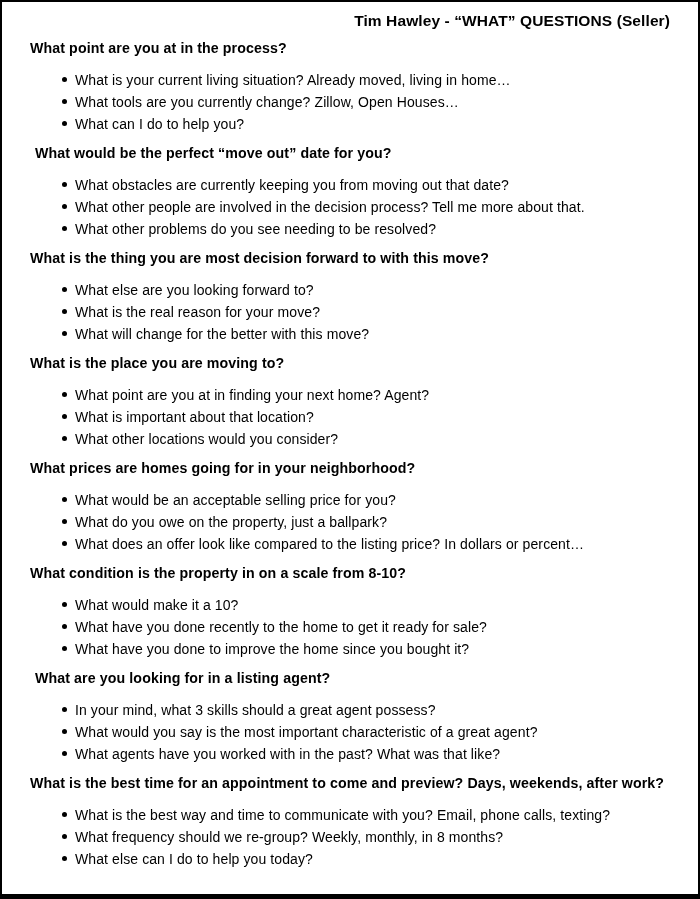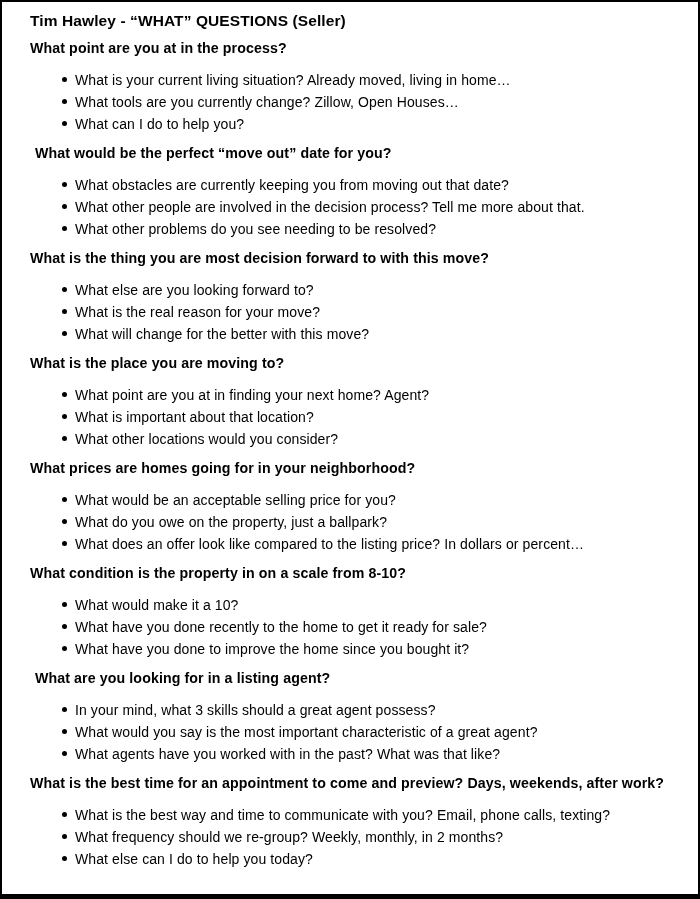--- a/index.html
+++ b/index.html
@@ -13,21 +13,21 @@
     overflow: hidden;
     font-family: "Liberation Sans", sans-serif;
     color: #000000;
     -webkit-font-smoothing: antialiased;
   }
   .page {
     padding: 8px 28px 0 28px;
   }
   .doc-title {
     margin: 0;
-    text-align: left;
+    text-align: right;
     font-size: 15.5px;
     font-weight: bold;
     line-height: 22px;
     letter-spacing: 0.1px;
   }
   .section-heading {
     margin: 9px 0 0 0;
     font-size: 14.2px;
     font-weight: bold;
     line-height: 18px;
@@ -128,18 +128,18 @@
       <li class="question"><span class="bullet"></span><span>In your mind, what 3 skills should a great agent possess?</span></li>
       <li class="question"><span class="bullet"></span><span>What would you say is the most important characteristic of a great agent?</span></li>
       <li class="question"><span class="bullet"></span><span>What agents have you worked with in the past? What was that like?</span></li>
     </ul>
   </div>
 
   <div class="section">
     <h2 class="section-heading">What is the best time for an appointment to come and preview? Days, weekends, after work?</h2>
     <ul class="questions">
       <li class="question"><span class="bullet"></span><span>What is the best way and time to communicate with you? Email, phone calls, texting?</span></li>
-      <li class="question"><span class="bullet"></span><span>What frequency should we re-group? Weekly, monthly, in 2 months?</span></li>
+      <li class="question"><span class="bullet"></span><span>What frequency should we re-group? Weekly, monthly, in 8 months?</span></li>
       <li class="question"><span class="bullet"></span><span>What else can I do to help you today?</span></li>
     </ul>
   </div>
 
 </div>
 
 </body></html>

